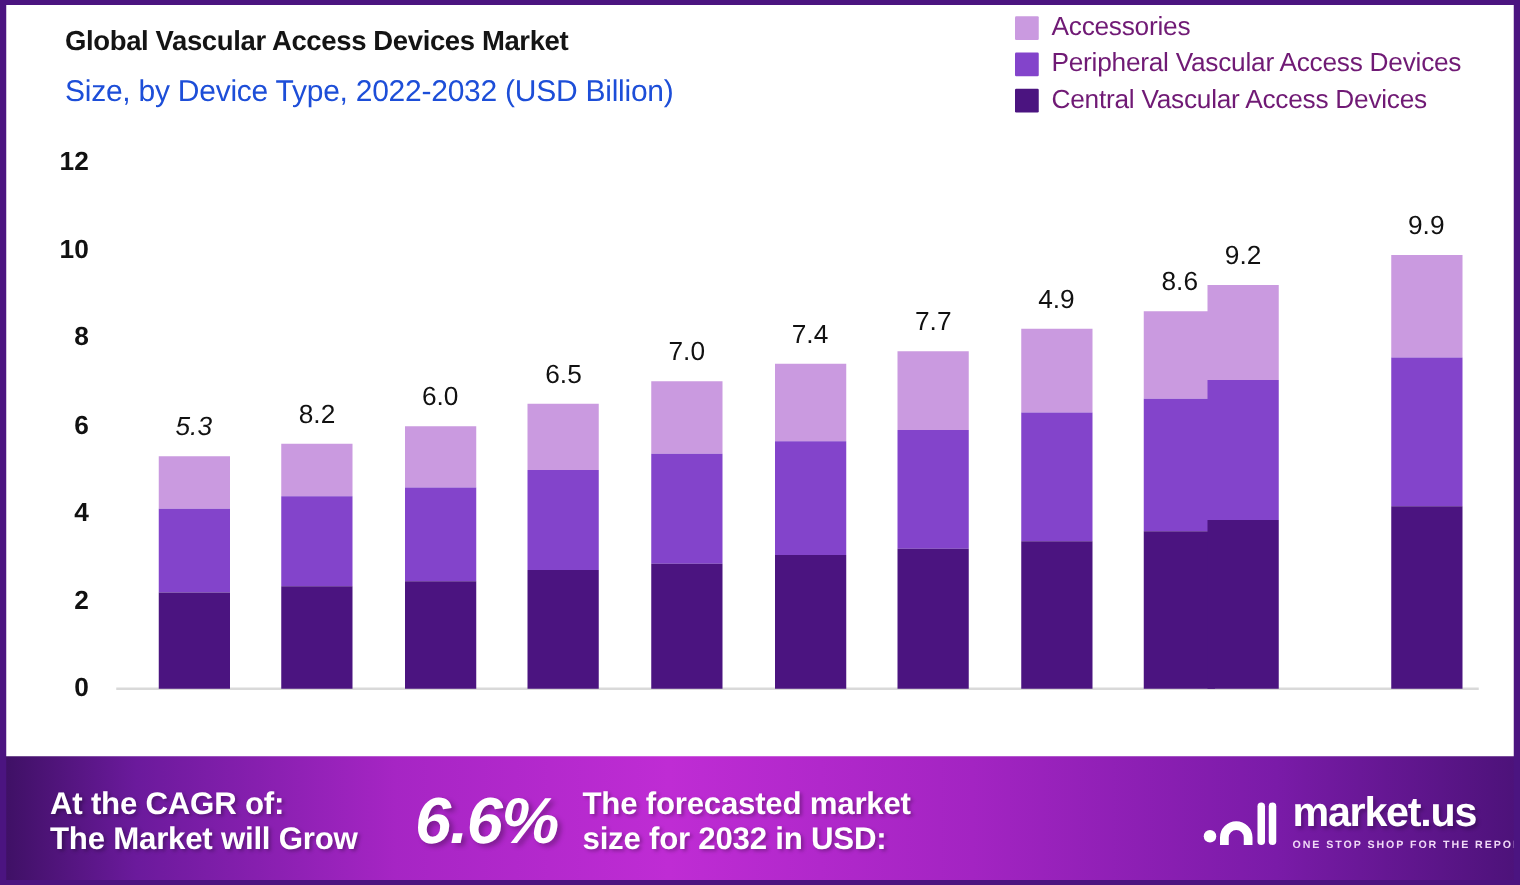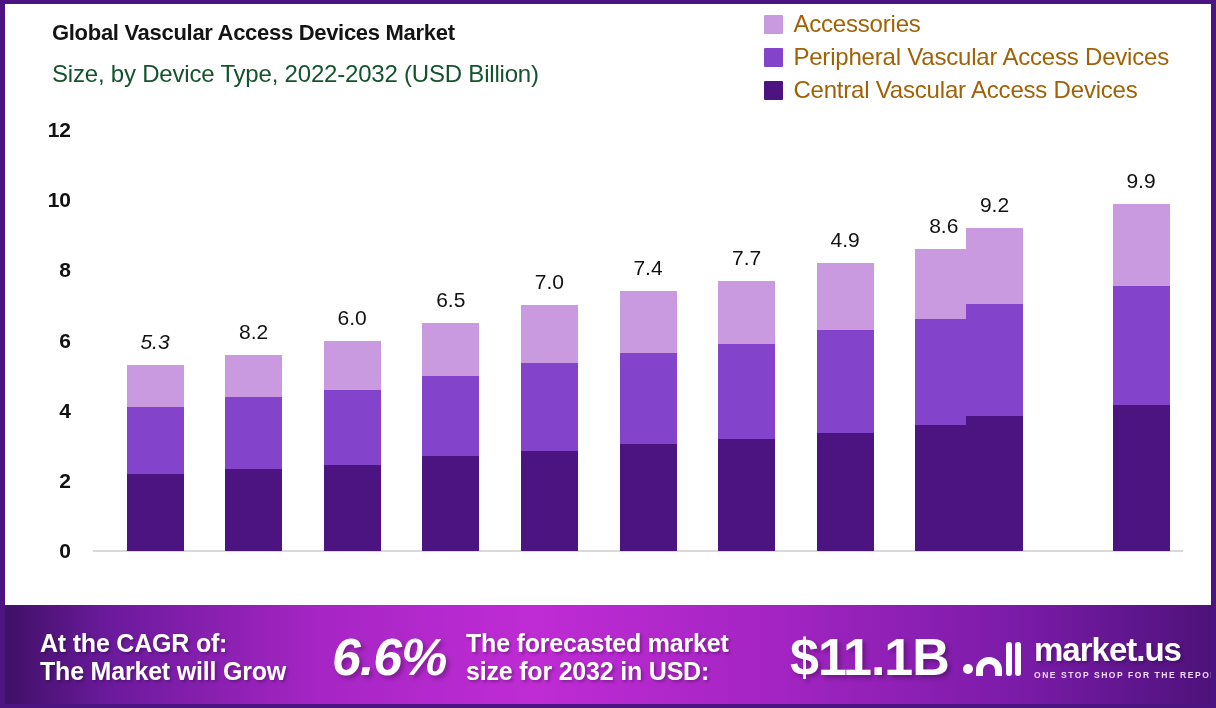--- a/index.html
+++ b/index.html
@@ -47,21 +47,21 @@
     color: #141414;
     letter-spacing: -0.3px;
     white-space: nowrap;
   }
   .subtitle {
     position: absolute;
     left: 47px;
     top: 56px;
     font-size: 24px;
     font-weight: normal;
-    color: #14532d;
+    color: #1d4ed8;
     letter-spacing: -0.2px;
     white-space: nowrap;
   }
 
   
   .legend {
     position: absolute;
     right: 42px;
     top: 6px;
     display: flex;
@@ -75,22 +75,22 @@
     gap: 10px;
     white-space: nowrap;
   }
   .legend-swatch {
     width: 19px;
     height: 19px;
     flex: 0 0 auto;
     border-radius: 1px;
   }
   .legend-label {
-    font-size: 24px;
-    color: #a16207;
+    font-size: 21px;
+    color: #701a75;
     letter-spacing: -0.2px;
   }
 
   
   .plot {
     position: absolute;
     left: 88px;
     top: 126px;
     width: 1083px;
     height: 421px;
@@ -363,21 +363,20 @@
   <div class="banner">
     <div class="banner-text b-cagr-label">
       <div>At the CAGR of:</div>
       <div>The Market will Grow</div>
     </div>
     <div class="banner-big b-cagr-value">6.6%</div>
     <div class="banner-text b-size-label">
       <div>The forecasted market</div>
       <div>size for 2032 in USD:</div>
     </div>
-    <div class="banner-big b-size-value">$11.1B</div>
 
     <div class="b-logo">
       <svg class="logo-mark" viewBox="0 0 62 42">
         <circle cx="6" cy="33" r="5" fill="#ffffff"></circle>
         <path d="M14 34 A13 13 0 1 1 40 34 L40 40 L33 40 L33 34 A6 6 0 1 0 21 34 L21 40 L14 40 Z" fill="#ffffff"></path>
         <rect x="44" y="6" width="6" height="34" rx="3" fill="#ffffff"></rect>
         <rect x="53" y="6" width="6" height="34" rx="3" fill="#ffffff"></rect>
       </svg>
       <div class="logo-words">
         <div class="logo-name">market.us</div>

